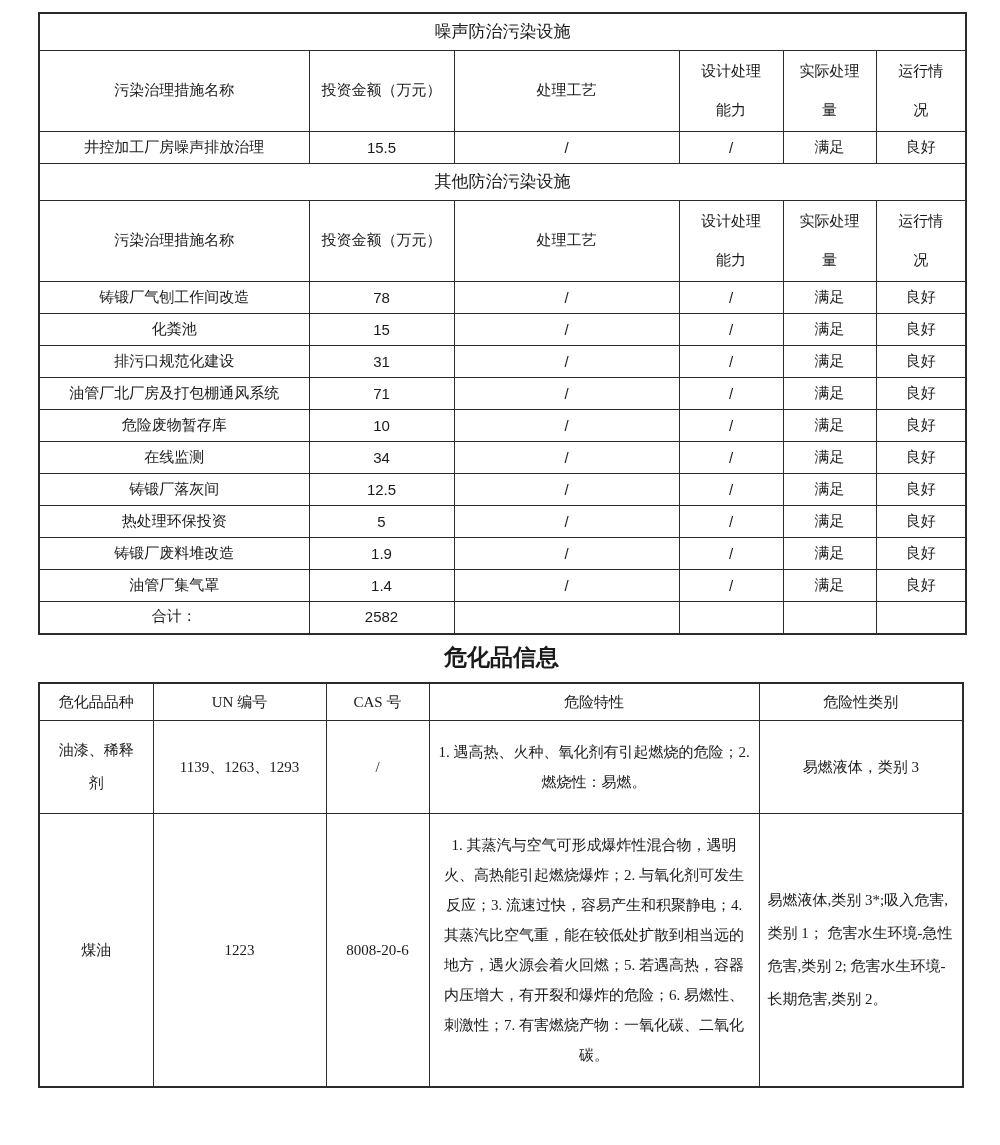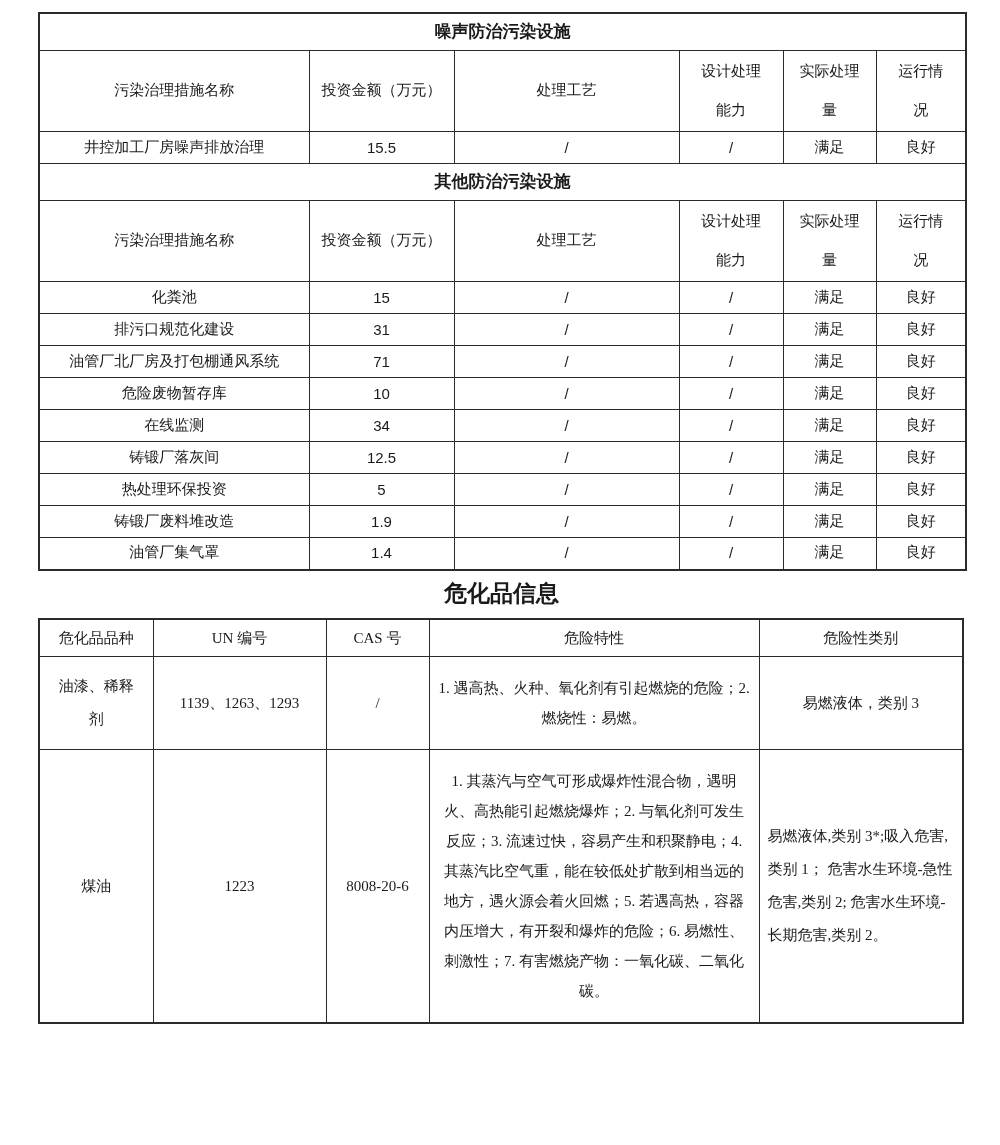--- a/index.html
+++ b/index.html
@@ -29,21 +29,21 @@
     border: 1px solid #2b2b2b;
     text-align: center;
     vertical-align: middle;
     font-size: 15px;
     line-height: 1.85;
     padding: 1px 5px;
     overflow: hidden;
   }
   .ftable tr.title-row td {
     font-size: 17px;
-    font-weight: bold;
+    font-weight: normal;
     height: 36px;
     line-height: 1.3;
     padding: 0;
     margin-left: 48px;
   }
   .ftable tr.header-row td {
     height: 80px;
     line-height: 2.62;
     white-space: pre-line;
     padding: 0 2px;
@@ -144,20 +144,28 @@
           <td>投资金额（万元）</td>
           <td>处理工艺</td>
           <td>设计处理
 能力</td>
           <td>实际处理
 量</td>
           <td>运行情
 况</td>
         </tr>
         <tr class="data-row">
+          <td>铸锻厂气刨工作间改造</td>
+          <td class="num">78</td>
+          <td class="num">/</td>
+          <td class="num">/</td>
+          <td>满足</td>
+          <td>良好</td>
+        </tr>
+        <tr class="data-row">
           <td>化粪池</td>
           <td class="num">15</td>
           <td class="num">/</td>
           <td class="num">/</td>
           <td>满足</td>
           <td>良好</td>
         </tr>
         <tr class="data-row">
           <td>排污口规范化建设</td>
           <td class="num">31</td>
@@ -214,20 +222,28 @@
           <td>满足</td>
           <td>良好</td>
         </tr>
         <tr class="data-row">
           <td>油管厂集气罩</td>
           <td class="num">1.4</td>
           <td class="num">/</td>
           <td class="num">/</td>
           <td>满足</td>
           <td>良好</td>
+        </tr>
+        <tr class="data-row">
+          <td>合计：</td>
+          <td class="num">2582</td>
+          <td></td>
+          <td></td>
+          <td></td>
+          <td></td>
         </tr>
       </tbody>
   </table>
 
   <div class="hz-heading">危化品信息</div>
 
   <table class="htable">
     <colgroup>
       <col style="width:114px">
       <col style="width:173px">

